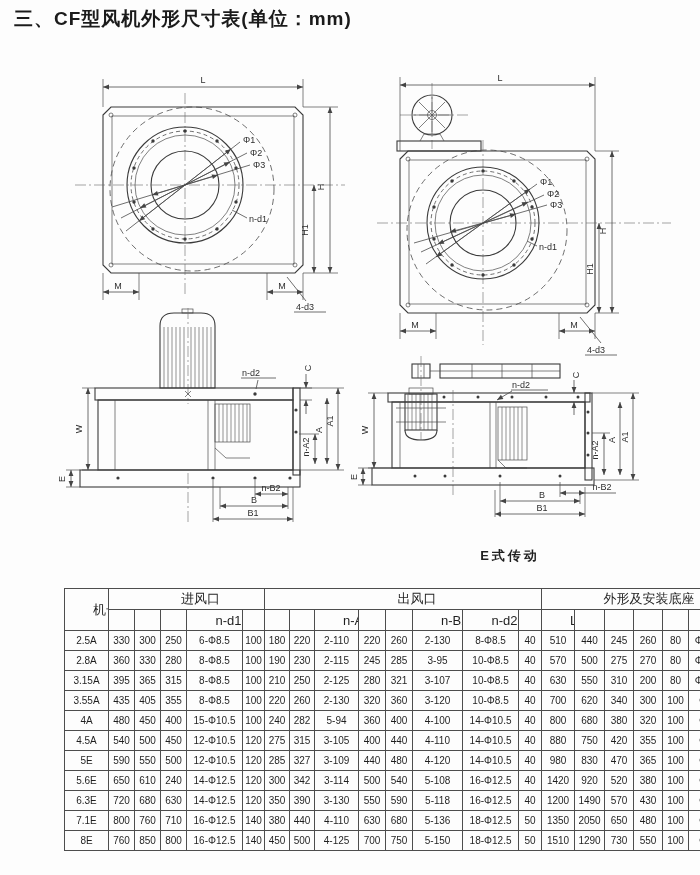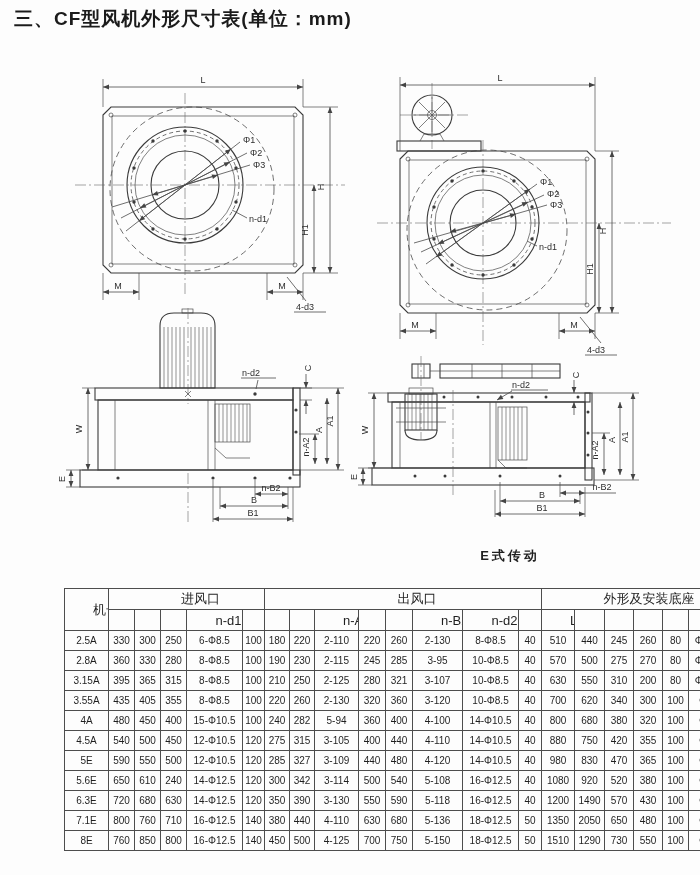--- a/index.html
+++ b/index.html
@@ -633,21 +633,21 @@
           <td>14-Φ12.5</td>
           <td>120</td>
           <td>300</td>
           <td>342</td>
           <td>3-114</td>
           <td>500</td>
           <td>540</td>
           <td>5-108</td>
           <td>16-Φ12.5</td>
           <td>40</td>
-          <td>1080</td>
+          <td>1420</td>
           <td>920</td>
           <td>520</td>
           <td>380</td>
           <td>100</td>
           <td>Φ14</td>
         </tr>
         <tr>
           <td>6.3E</td>
           <td>720</td>
           <td>680</td>

